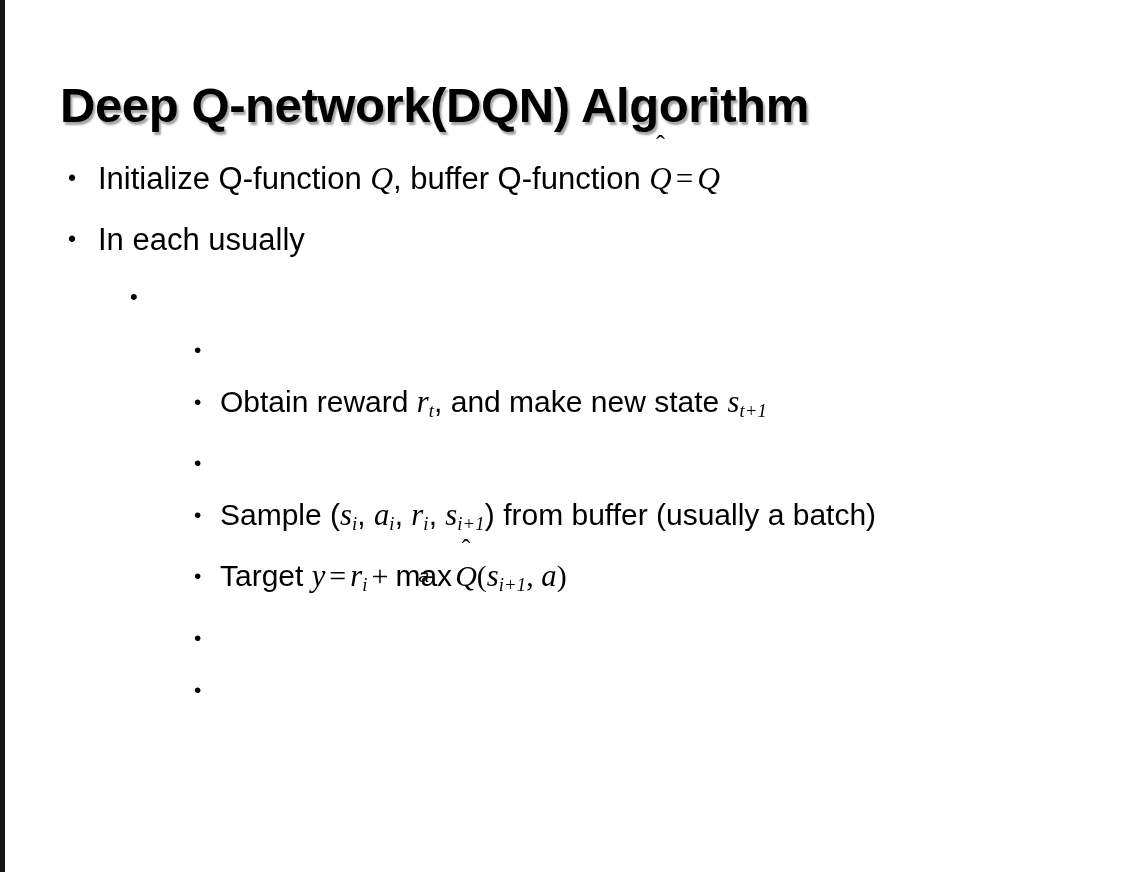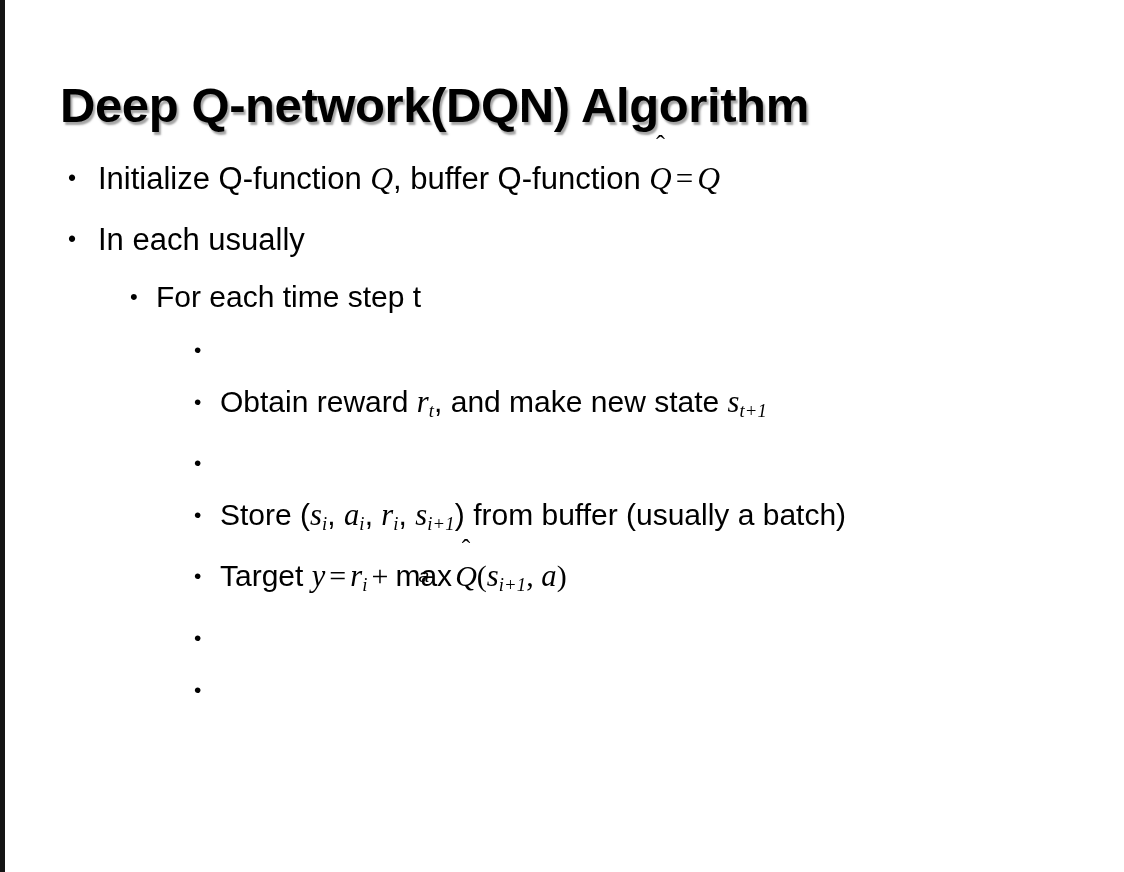--- a/index.html
+++ b/index.html
@@ -168,39 +168,38 @@
       <span class="btext"><span>Initialize Q-function </span><span class="m">Q</span><span>, buffer Q-function </span><span class="hat"><span class="acc">̂</span><span>Q</span></span><span class="op">=</span><span class="m">Q</span></span>
     </div>
 
     <div class="bullet lvl1">
       <span class="dot">•</span>
       <span class="btext">In each usually</span>
     </div>
 
     <div class="bullet lvl2">
       <span class="dot">•</span>
-      <span class="btext">For each time step t</span>
     </div>
 
     <div class="bullet lvl3">
       <span class="dot">•</span>
     </div>
 
     <div class="bullet lvl3">
       <span class="dot">•</span>
       <span class="btext"><span>Obtain reward </span><span class="m">r</span><sub class="ms">t</sub><span>, and make new state </span><span class="m">s</span><sub class="ms">t+1</sub></span>
     </div>
 
     <div class="bullet lvl3">
       <span class="dot">•</span>
     </div>
 
     <div class="bullet lvl3">
       <span class="dot">•</span>
-      <span class="btext"><span>Store (</span><span class="m">s</span><sub class="ms">i</sub><span>, </span><span class="m">a</span><sub class="ms">i</sub><span>, </span><span class="m">r</span><sub class="ms">i</sub><span>, </span><span class="m">s</span><sub class="ms">i+1</sub><span>) from buffer (usually a batch)</span></span>
+      <span class="btext"><span>Sample (</span><span class="m">s</span><sub class="ms">i</sub><span>, </span><span class="m">a</span><sub class="ms">i</sub><span>, </span><span class="m">r</span><sub class="ms">i</sub><span>, </span><span class="m">s</span><sub class="ms">i+1</sub><span>) from buffer (usually a batch)</span></span>
     </div>
 
     <div class="bullet lvl3">
       <span class="dot">•</span>
       <span class="btext"><span>Target </span><span class="m">y</span><span class="op">=</span><span class="m">r</span><sub class="ms">i</sub><span class="op">+</span><span class="limop"><span>max</span><span class="lim">a</span></span><span class="hat"><span class="acc">̂</span><span>Q</span></span><span class="mr">(</span><span class="m">s</span><sub class="ms">i+1</sub><span class="mr">, </span><span class="m">a</span><span class="mr">)</span></span>
     </div>
 
     <div class="bullet lvl3">
       <span class="dot">•</span>
     </div>

